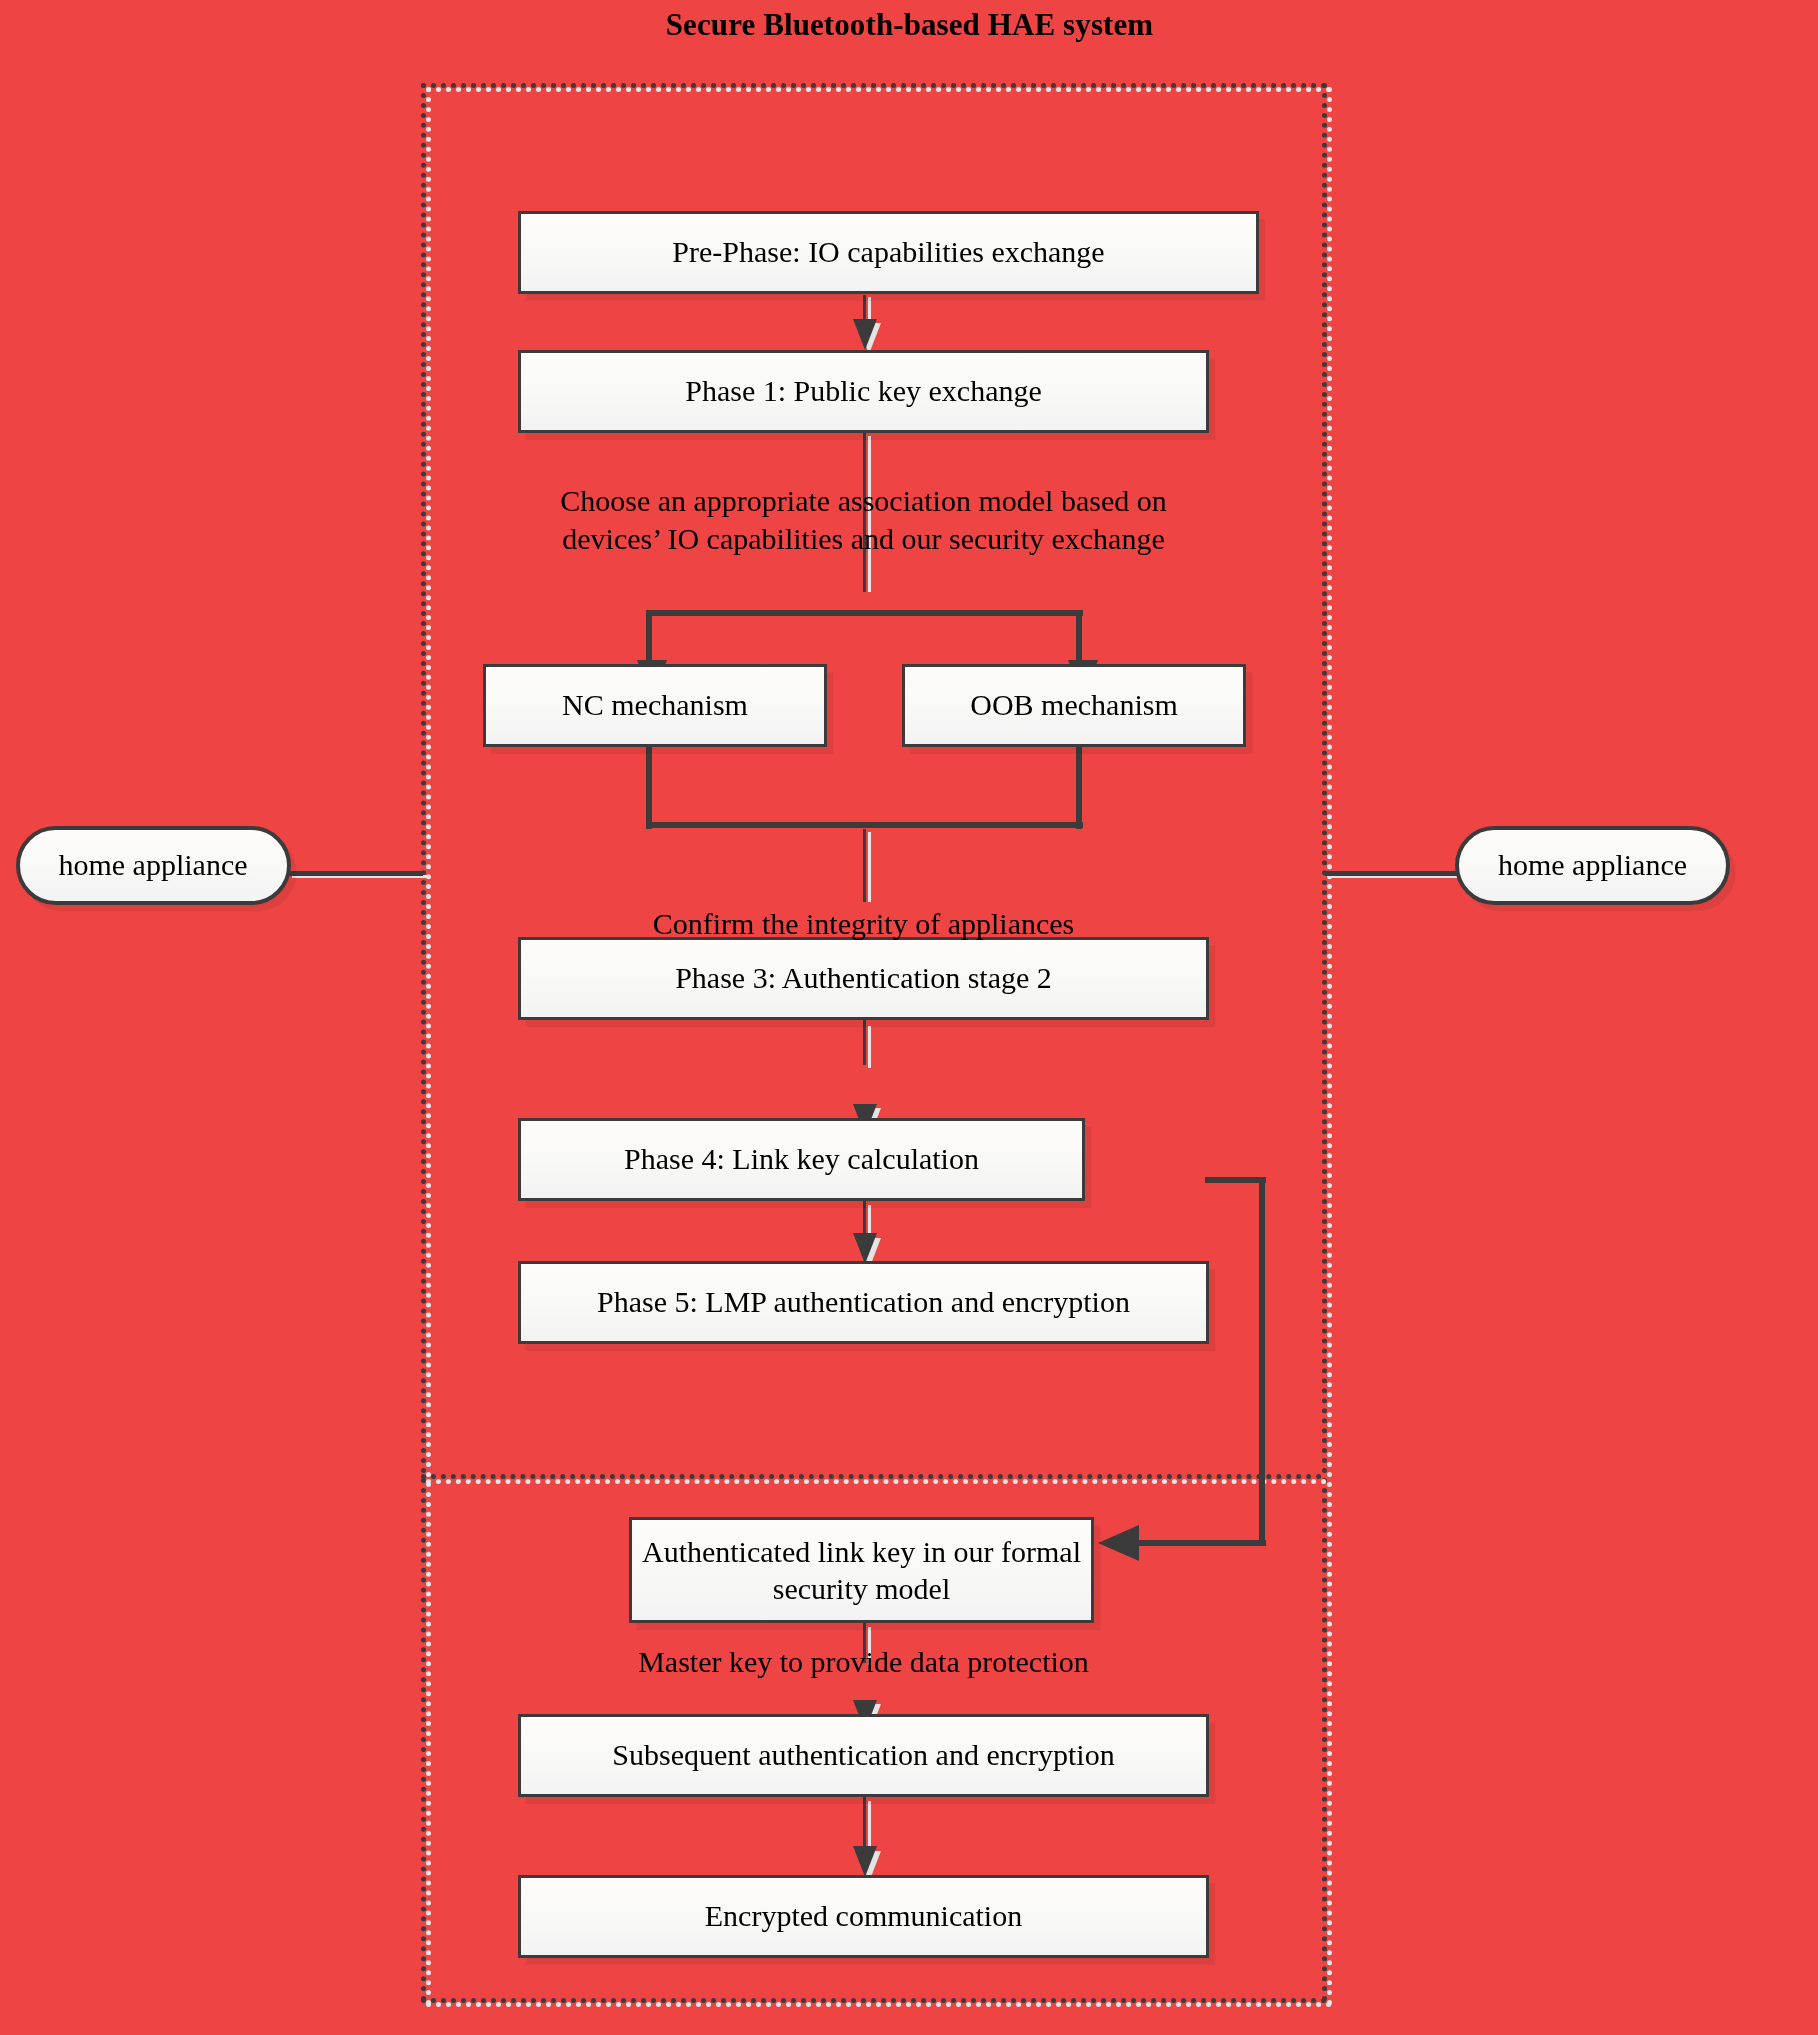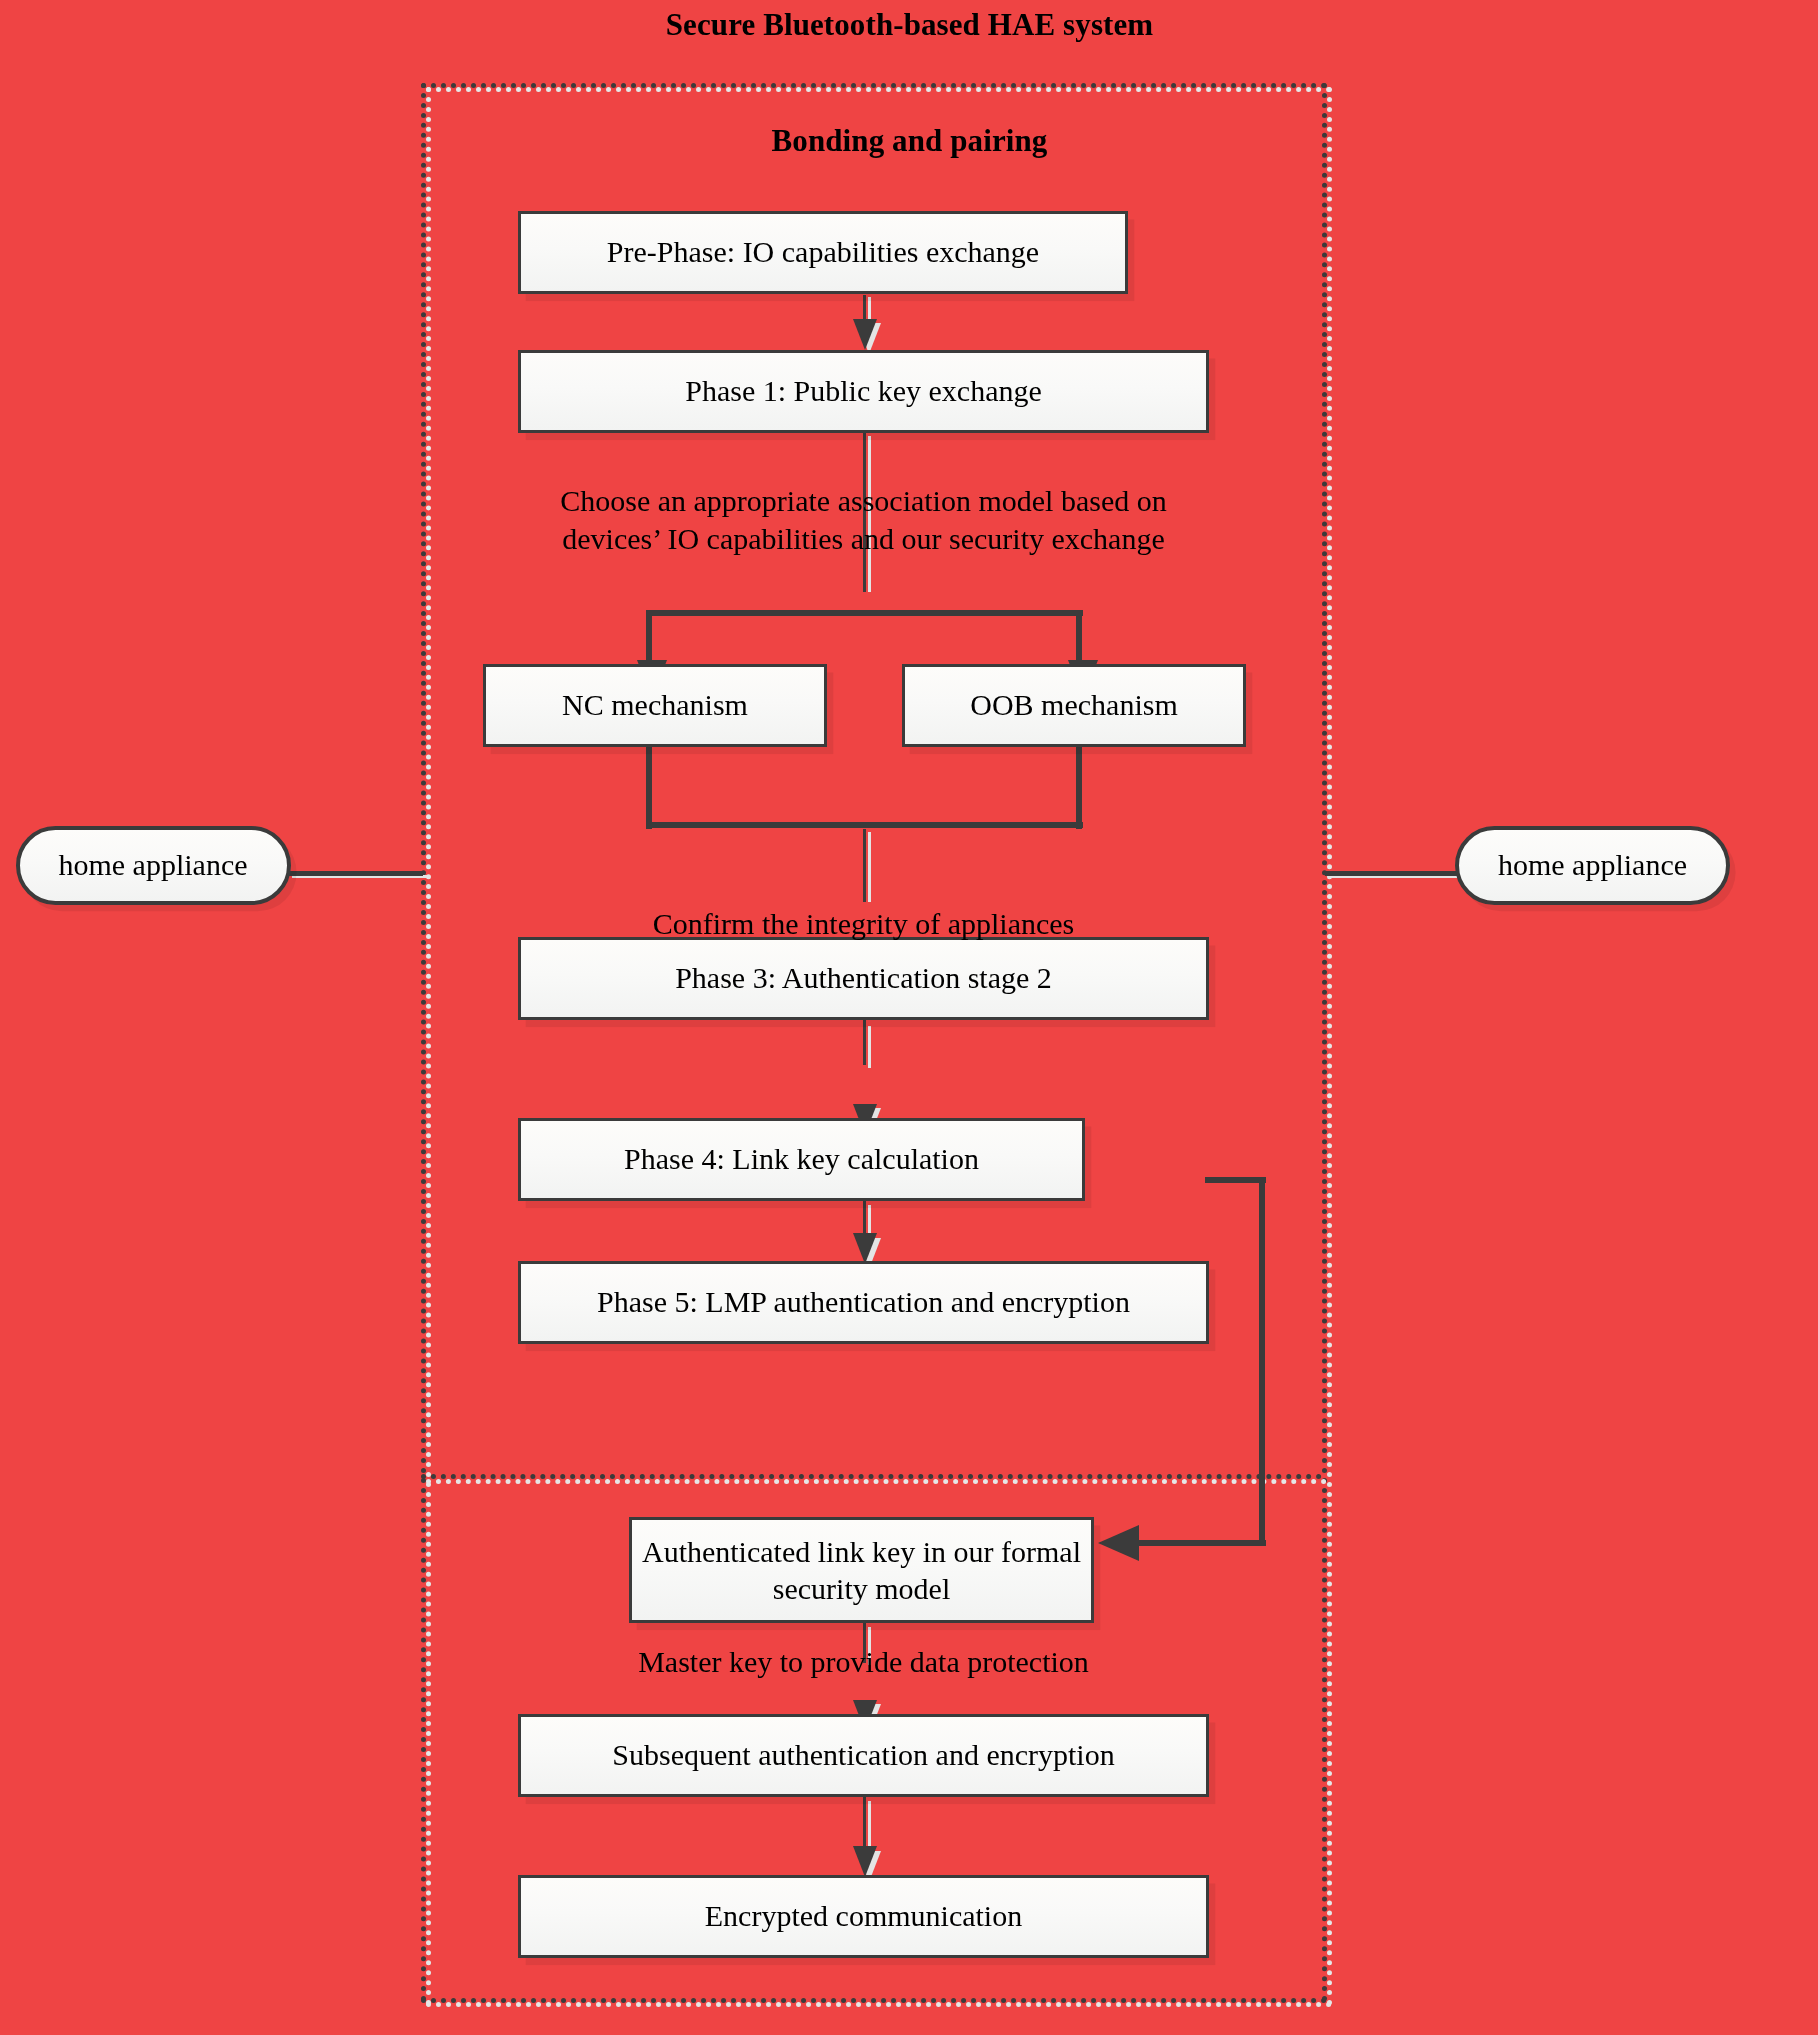--- a/index.html
+++ b/index.html
@@ -147,29 +147,28 @@
     border-right: 41px solid #3b3b3b;
     z-index: 4;
   }
 </style>
 </head>
 <body>
 
 <div id="canvas">
 
   <div class="title" id="main-title">Secure Bluetooth-based HAE system</div>
-  <div class="title" id="section-title">Bonding and pairing</div>
 
   <div class="dotted-shadow" style="left:426px; top:87px; width:906px; height:1920px;"></div>
   <div class="dotted-box" style="left:421px; top:83px; width:906px; height:1920px;"></div>
 
   <div class="dotted-hline-shadow" style="left:426px; top:1479px; width:901px;"></div>
   <div class="dotted-hline" style="left:421px; top:1474px; width:901px;"></div>
 
-  <div class="node" style="left:518px; top:211px; width:610px; height:83px;">Pre-Phase:  IO capabilities exchange</div>
+  <div class="node" style="left:518px; top:211px; width:741px; height:83px;">Pre-Phase:  IO capabilities exchange</div>
 
   <div class="vline-sh" style="left:868px; top:297px; width:2.8px; height:34px;"></div>
   <div class="vline" style="left:863px; top:295px; height:37px;"></div>
   <div class="arrow-down-sh" style="left:857px; top:323px;"></div>
   <div class="arrow-down" style="left:853px; top:319px;"></div>
 
   <div class="node" style="left:518px; top:350px; width:691px; height:83px;">Phase 1: Public key exchange</div>
 
   <div class="vline-sh" style="left:868px; top:436px; width:2.8px; height:156px;"></div>
   <div class="vline" style="left:863px; top:433px; height:159px;"></div>

